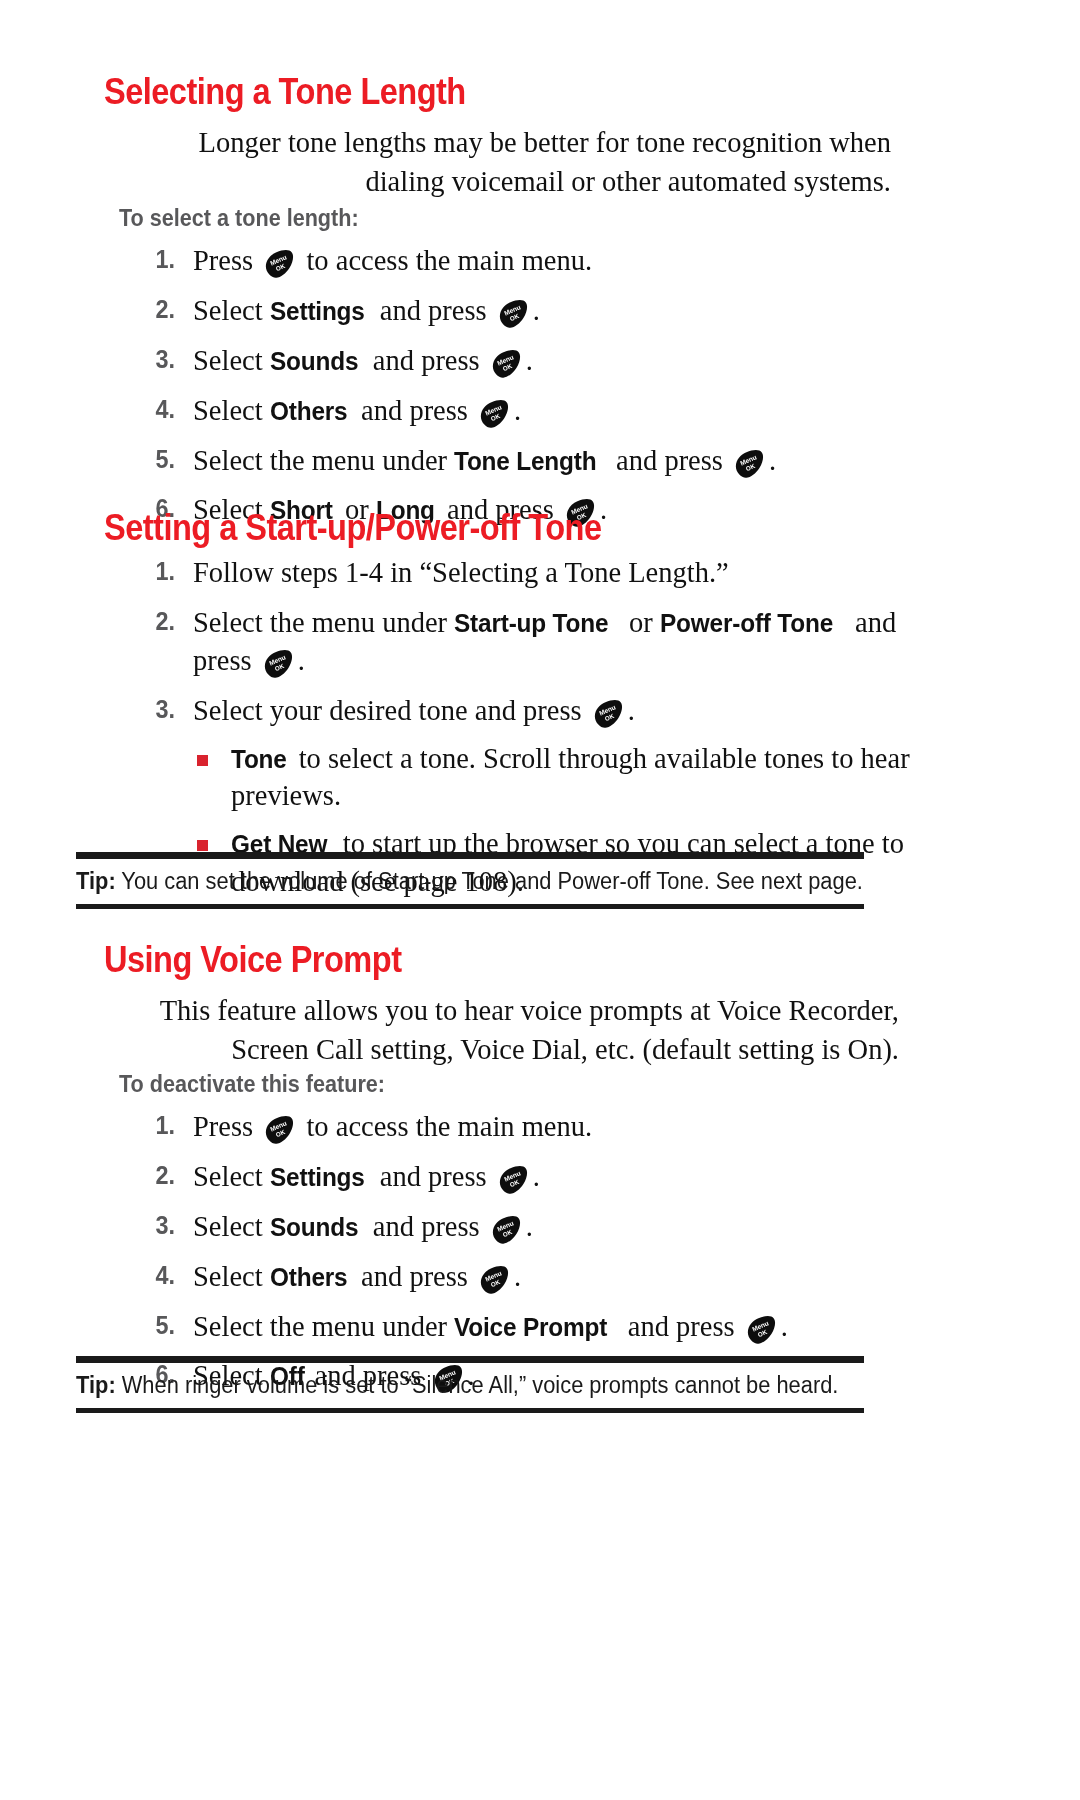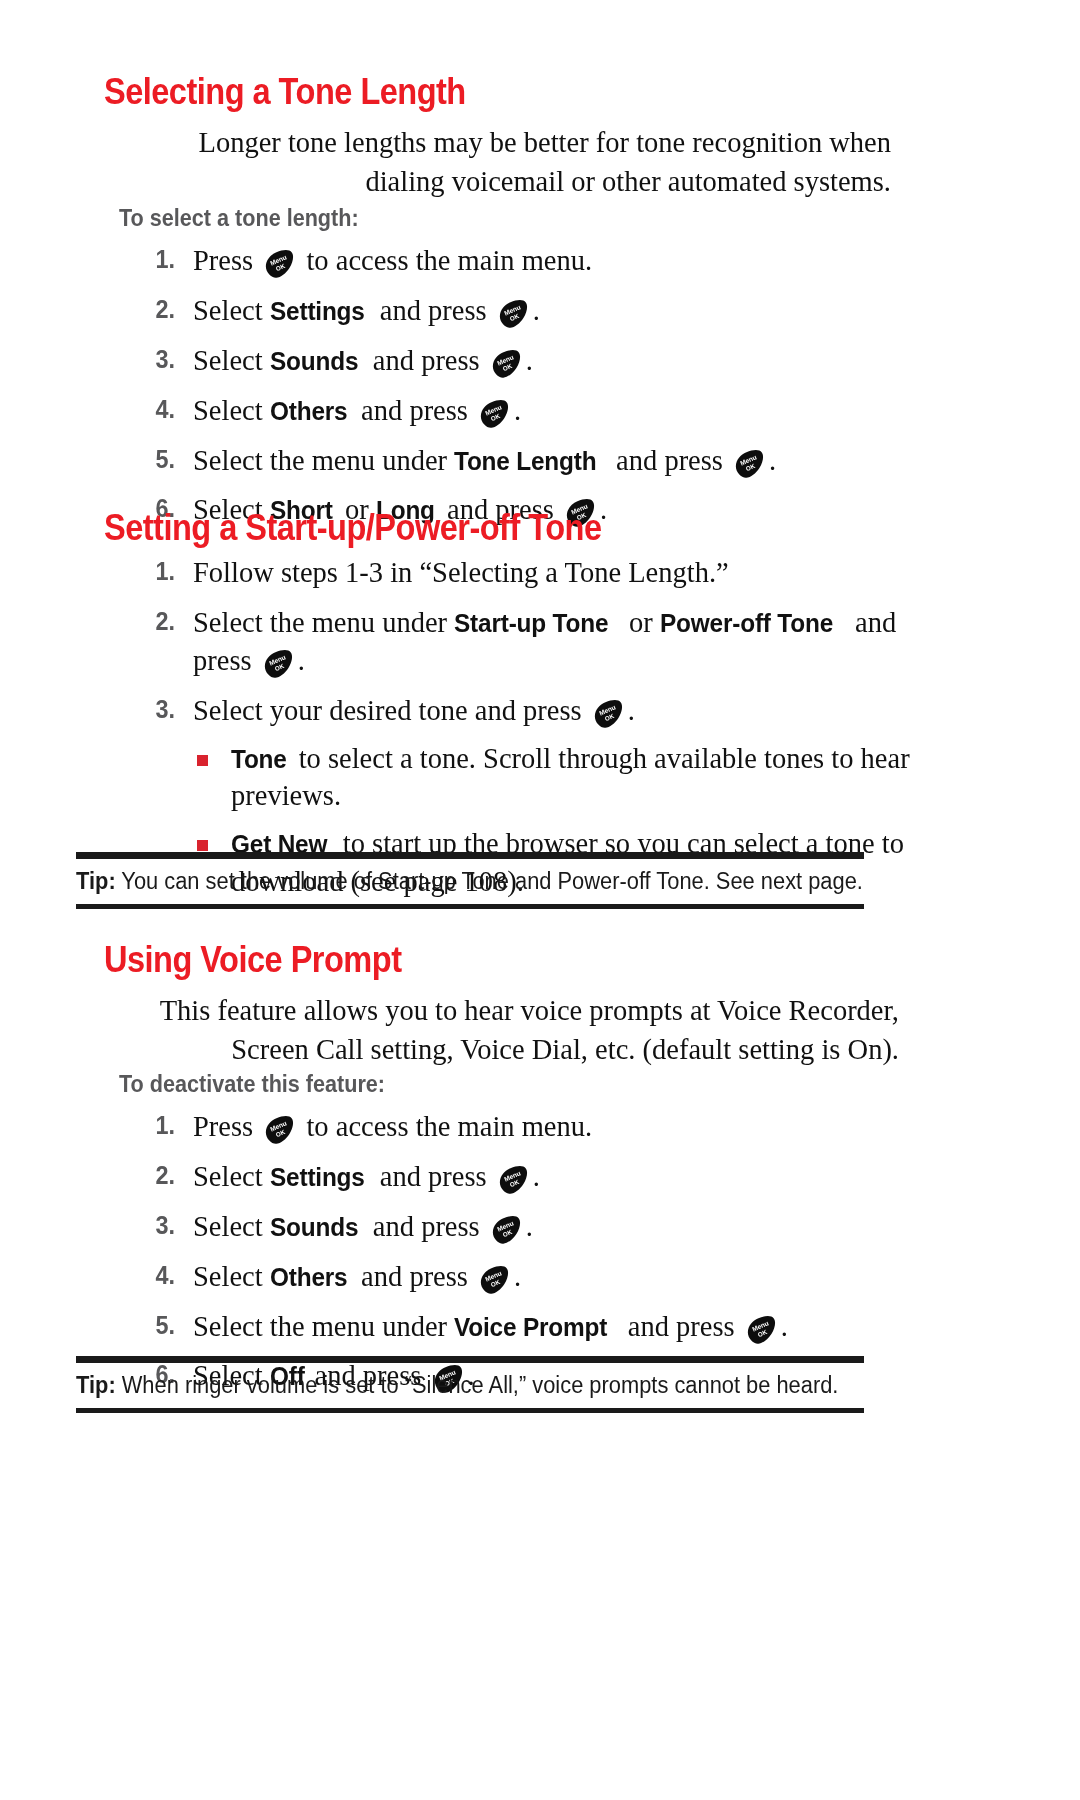--- a/index.html
+++ b/index.html
@@ -241,21 +241,21 @@
               <path d="M3.2 9.2 C6 3.6 12 0.8 18.5 0.9 C25.5 1.0 31.5 3.2 32.5 7.2 C33.4 11.0 29.8 16.6 24.0 20.4 C18.6 23.9 12.2 25.5 8.0 24.0 C3.6 22.4 0.6 15.0 3.2 9.2 Z" fill="#0d0d0d"></path>
               <text x="17" y="11.2" font-family="Liberation Sans, sans-serif" font-weight="bold" font-size="6.6" fill="#ffffff" text-anchor="middle">Menu</text>
               <text x="16" y="18.4" font-family="Liberation Sans, sans-serif" font-weight="bold" font-size="6.2" fill="#ffffff" text-anchor="middle">OK</text>
             </g>
           </svg></span><span>.</span></li>
     </ol>
 
   <h1 id="blk-startup-heading" class="section-heading">Setting a Start-up/Power-off Tone</h1>
 
   <ol id="blk-startup-steps" class="steps">
-      <li><span class="num">1.</span><span>Follow steps 1-3 in “Selecting a Tone Length.”</span></li>
+      <li><span class="num">1.</span><span>Follow steps 1-4 in “Selecting a Tone Length.”</span></li>
       <li><span class="num">2.</span><span>Select the menu under </span><span class="b">Start-up Tone</span><span> or </span><span class="b">Power-off Tone</span><span> and press </span><span class="keyicon"><svg viewBox="0 0 34 26" xmlns="http://www.w3.org/2000/svg">
             <g transform="rotate(-24 17 13)">
               <path d="M3.2 9.2 C6 3.6 12 0.8 18.5 0.9 C25.5 1.0 31.5 3.2 32.5 7.2 C33.4 11.0 29.8 16.6 24.0 20.4 C18.6 23.9 12.2 25.5 8.0 24.0 C3.6 22.4 0.6 15.0 3.2 9.2 Z" fill="#0d0d0d"></path>
               <text x="17" y="11.2" font-family="Liberation Sans, sans-serif" font-weight="bold" font-size="6.6" fill="#ffffff" text-anchor="middle">Menu</text>
               <text x="16" y="18.4" font-family="Liberation Sans, sans-serif" font-weight="bold" font-size="6.2" fill="#ffffff" text-anchor="middle">OK</text>
             </g>
           </svg></span><span>.</span></li>
       <li><span class="num">3.</span><span>Select your desired tone and press </span><span class="keyicon"><svg viewBox="0 0 34 26" xmlns="http://www.w3.org/2000/svg">
             <g transform="rotate(-24 17 13)">
               <path d="M3.2 9.2 C6 3.6 12 0.8 18.5 0.9 C25.5 1.0 31.5 3.2 32.5 7.2 C33.4 11.0 29.8 16.6 24.0 20.4 C18.6 23.9 12.2 25.5 8.0 24.0 C3.6 22.4 0.6 15.0 3.2 9.2 Z" fill="#0d0d0d"></path>

